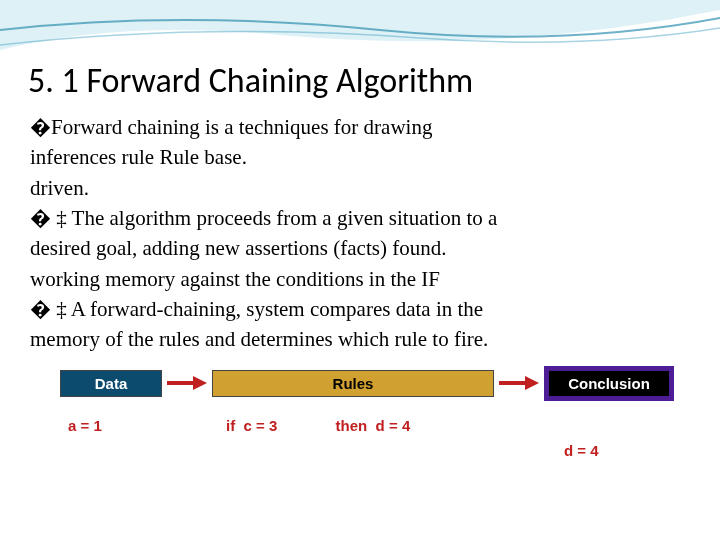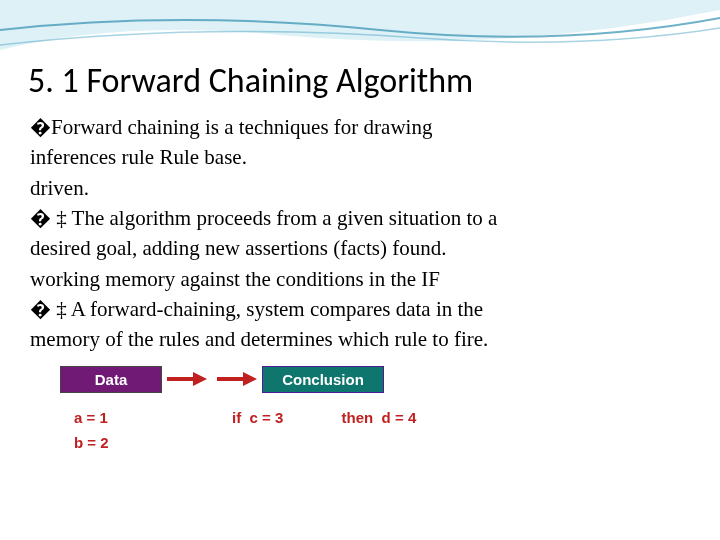--- a/index.html
+++ b/index.html
@@ -46,34 +46,34 @@
   }
   .header-box {
     text-align: center;
     font-family: Arial, sans-serif;
     font-weight: bold;
     font-size: 15px;
     padding: 4px 0;
     color: #fff;
   }
   .data-box {
-    background: #701a75;
+    background: #0c4a6e;
     width: 100px;
     border: 1px solid #444;
   }
   .rules-box {
     background: #d0a030;
     width: 280px;
     border: 1px solid #444;
     color: #000;
   }
   .conclusion-box {
-    background: #0f766e;
+    background: #000000;
     width: 120px;
-    border: 1px solid #4c1d95;
+    border: 5px solid #4c1d95;
   }
   .arrow-cell {
     width: 50px;
     display: flex;
     align-items: center;
     justify-content: center;
   }
   .arrow {
     width: 40px;
     height: 14px;
@@ -97,21 +97,20 @@
     border-top: 7px solid transparent;
     border-bottom: 7px solid transparent;
   }
   .diagram-row-values {
     display: flex;
     margin-top: 12px;
     font-family: Arial, sans-serif;
     font-weight: bold;
     font-size: 15px;
     color: #c02020;
-    justify-content: flex-end;
   }
   .val-col {
     line-height: 1.7;
   }
   .col-data { width: 100px; padding-left: 8px; }
   .col-gap1 { width: 50px; }
   .col-rules { width: 280px; padding-left: 8px; }
   .col-gap2 { width: 50px; }
   .col-conc { width: 120px; padding-left: 8px; }
 </style>
@@ -139,35 +138,36 @@
 
 <div class="diagram">
   <div class="diagram-row-headers">
     <div class="header-box data-box">Data</div>
     <div class="arrow-cell">
       <div class="arrow">
           <div class="arrow-line"></div>
           <div class="arrow-head"></div>
         </div>
     </div>
+    <div class="header-box rules-box">Rules</div>
     <div class="arrow-cell">
       <div class="arrow">
           <div class="arrow-line"></div>
           <div class="arrow-head"></div>
         </div>
     </div>
     <div class="header-box conclusion-box">Conclusion</div>
   </div>
   <div class="diagram-row-values">
     <div class="val-col col-data">
       <div>a = 1</div>
-      <div>b = 2</div>
     </div>
     <div class="val-col col-gap1"></div>
     <div class="val-col col-rules">
       <div style="white-space:pre">if  c = 3              then  d = 4</div>
     </div>
     <div class="val-col col-gap2"></div>
     <div class="val-col col-conc">
       <div>&nbsp;</div>
+      <div>d = 4</div>
     </div>
   </div>
 </div>
 
 </body></html>

